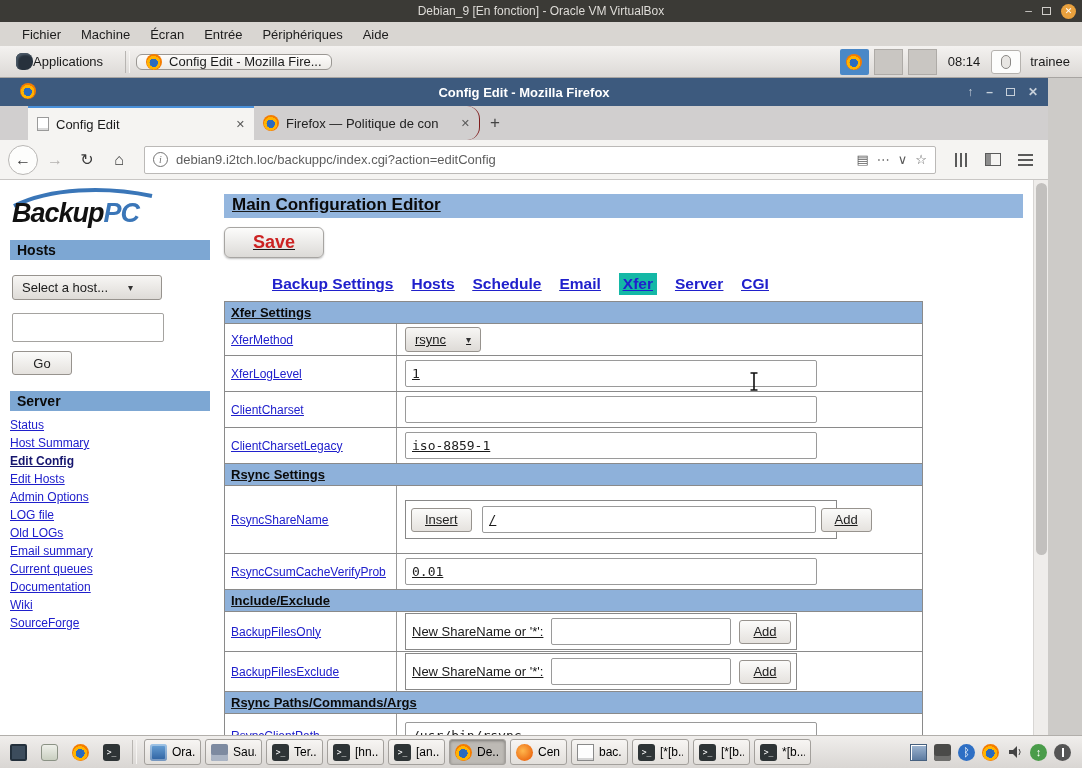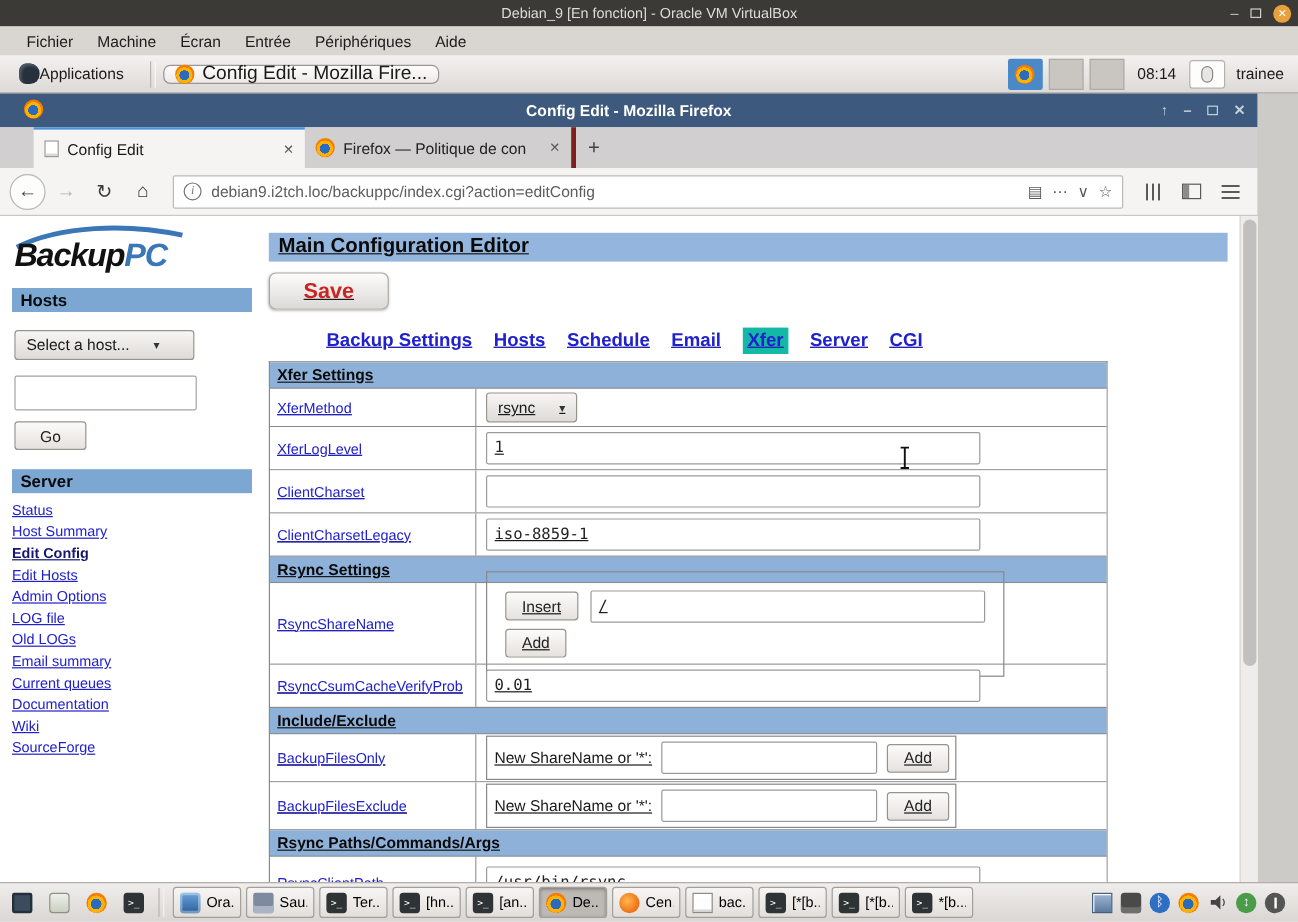--- a/index.html
+++ b/index.html
@@ -26,21 +26,21 @@
   
   .panel-top { left:0; top:46px; width:1082px; height:32px;
     background:linear-gradient(#f4f2f0,#dcd9d6); border-bottom:1px solid #a8a5a2;
     display:flex; align-items:center; }
   .apps-btn { display:flex; align-items:center; padding:0 16px; height:100%; font-size:13px; }
   .apps-ic { width:17px; height:17px; border-radius:6px 8px 8px 6px; background:#27313c;
     box-shadow:inset 2px 2px 2px #4a5866; }
   .panel-sep { width:5px; height:22px; border-left:1px solid #b8b5b2; border-right:1px solid #f8f6f4; margin:0 6px; }
   .task-btn { display:flex; align-items:center; gap:7px; height:16px; padding:0 9px;
     border:1px solid #9a9793; border-radius:6px; background:linear-gradient(#fefdfc,#eceae7);
-    font-size:16px; max-width:230px; white-space:nowrap; }
+    font-size:13px; max-width:230px; white-space:nowrap; }
   .panel-right { margin-left:auto; display:flex; align-items:center; gap:5px; padding-right:8px; }
   .ff-ball { width:16px; height:16px; border-radius:50%;
     background:radial-gradient(circle at 48% 55%, #2a6bbf 0 34%, #ffb300 35% 55%, #f57c00 56% 78%, #e65100 79% 100%); }
   .mini-app { width:29px; height:26px; display:flex; align-items:center; justify-content:center; }
   .mini-app.active { background:#4a88c7; border-radius:2px; }
   .mini-app.ghost { background:#c9c6c2; border:1px solid #aeaba7; }
   .clock { font-size:13px; padding:0 6px; }
   .notif-box { width:30px; height:24px; background:#fdfdfc; border:1px solid #b5b2ae; border-radius:3px;
     display:flex; align-items:center; justify-content:center; }
   .mouse-ic { width:10px; height:14px; border:1px solid #8a8885; border-radius:5px; background:#e8e6e3; }
@@ -49,21 +49,21 @@
   
   .ff-titlebar { left:0; top:78px; width:1048px; height:28px; background:#3d5a7e;
     display:flex; align-items:center; justify-content:center; color:#fff; font-size:13px; font-weight:bold; }
   .ff-logo { position:absolute; left:20px; top:5px; }
   .ff-controls { position:absolute; right:10px; top:0; height:28px; display:flex; align-items:center; gap:13px; color:#c7d0da; font-size:12px; }
   .ff-controls .box-ic { border-color:#c7d0da; }
 
   .ff-tabbar { left:0; top:106px; width:1048px; height:34px; background:#d1cfcf; display:flex; align-items:stretch; padding-left:28px; }
   .tab { width:226px; display:flex; align-items:center; gap:7px; padding:0 9px; font-size:13px; }
   .tab.active { background:#f5f4f2; border-top:2px solid #4a90d9; }
-  .tab.inactive { border-right:4px solid #7f1d1d; color:#222; }
+  .tab.inactive { border-right:1px solid #7f1d1d; color:#222;border-radius:13px; }
   .tab-close { margin-left:auto; color:#5a5a5a; font-size:11px; }
   .doc-ic { width:12px; height:14px; background:#fff; border:1px solid #9a9a9a;
     box-shadow:inset 0 -2px 0 #d9d9d9, inset 0 3px 0 #fff; }
   .newtab-btn { width:30px; display:flex; align-items:center; justify-content:center; font-size:17px; color:#444; }
 
   .ff-navbar { left:0; top:140px; width:1048px; height:40px; background:#f5f4f2;
     border-bottom:1px solid #c9c7c5; display:flex; align-items:center; padding:0 8px; gap:2px; }
   .nav-ic { width:30px; height:30px; display:flex; align-items:center; justify-content:center; font-size:16px; color:#3b3b3b; }
   .nav-ic.back { border:1px solid #b9b7b5; border-radius:50%; background:#fdfdfc; }
   .nav-ic.disabled { color:#b3b1af; }
@@ -118,21 +118,21 @@
 
   .gtk-btn { display:inline-flex; align-items:center; justify-content:center; height:24px; padding:0 13px;
     border:1px solid #97938e; border-radius:3px; background:linear-gradient(#fbfbfa,#e5e2de);
     font-size:13px; color:#222; font-family:inherit; }
   .gtk-select { display:inline-flex; align-items:center; gap:20px; height:25px; padding:0 9px;
     border:1px solid #97938e; border-radius:3px; background:linear-gradient(#f7f6f4,#deddb d7); background:linear-gradient(#f7f6f4,#dedbd7); font-size:13px; }
   .sel-arrow { font-size:10px; color:#333; }
   .ti { height:27px; border:1px solid #9a9a9a; border-radius:2px; padding:0 6px;
     font:13px "DejaVu Sans Mono", monospace; color:#222; background:#fff; }
   .w-lg { width:412px; } .w-med { width:334px; } .w-sm { width:180px; }
-  .share-box { border:1px solid #888; padding:15px; display:flex; flex-direction:column; gap:5px; width:432px; }
+  .share-box { border:1px solid #888; padding:5px; display:flex; flex-direction:row; gap:5px; width:432px; }
   .share-line { display:flex; align-items:center; gap:10px; }
   .inc-box { border:1px solid #888; padding:4px 6px; display:flex; align-items:center; gap:8px; width:392px; }
   .hint { font-size:13px; white-space:nowrap; }
 
   
   .panel-bottom { left:0; top:735px; width:1082px; height:33px; background:linear-gradient(#f0eeec,#d9d6d3);
     border-top:1px solid #b2afab; display:flex; align-items:center; padding:0 5px; gap:4px; }
   .launcher { width:27px; height:27px; display:flex; align-items:center; justify-content:center; }
   .ic { width:17px; height:17px; display:inline-flex; align-items:center; justify-content:center; flex:0 0 auto; }
   .ic-monitor { background:#3c4c5c; border:2px solid #23303c; border-radius:2px; }

